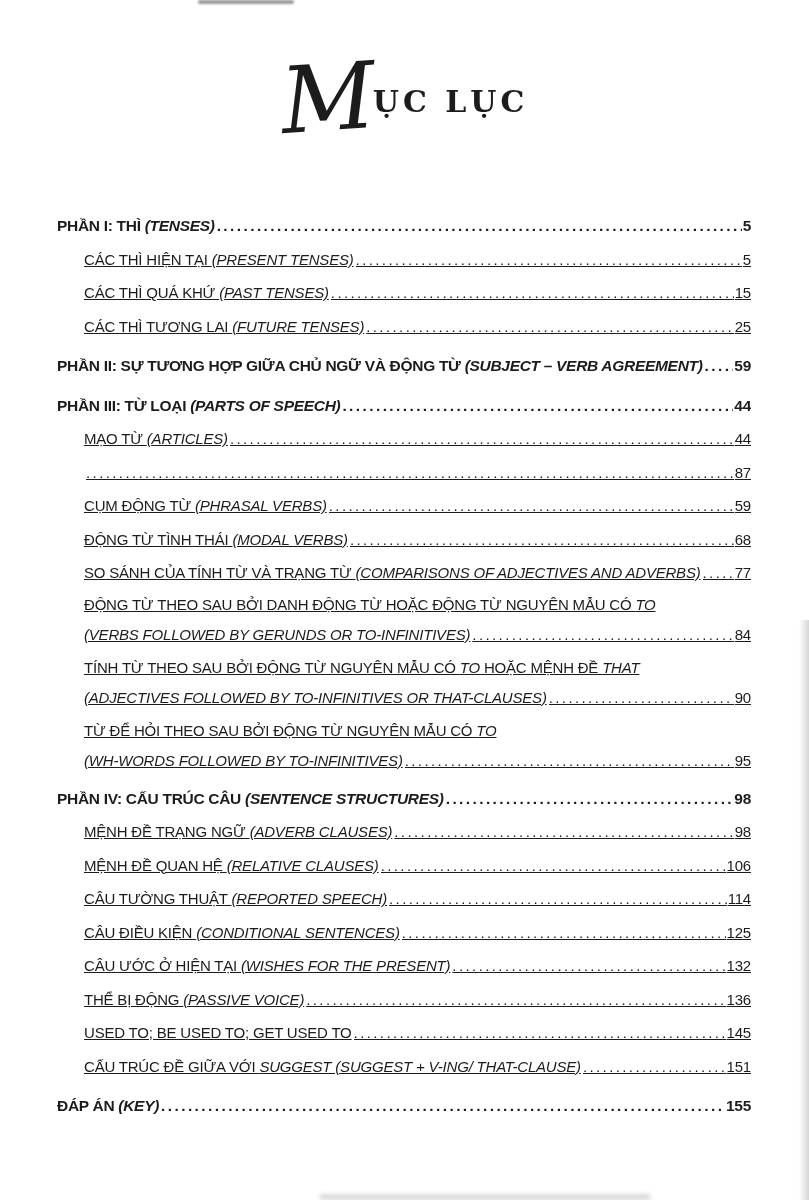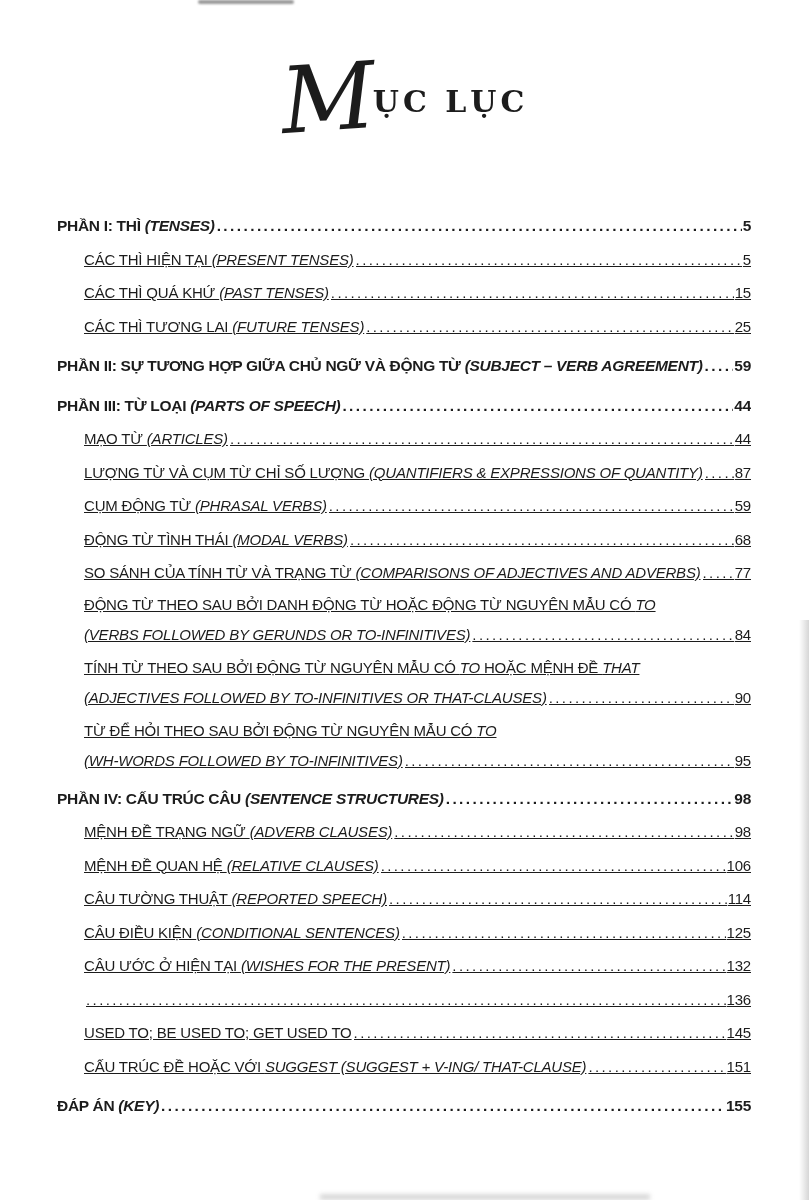--- a/index.html
+++ b/index.html
@@ -156,21 +156,20 @@
       </div>
       <div class="entry sub">
         <div class="row">
           <span class="txt"><span>MẠO TỪ </span><i>(ARTICLES) </i></span>
           <span class="dots"></span>
           <span class="page-num">44</span>
         </div>
       </div>
       <div class="entry sub">
         <div class="row">
-          <span class="txt"><span>LƯỢNG TỪ VÀ CỤM TỪ CHỈ SỐ LƯỢNG </span><i>(QUANTIFIERS &amp; EXPRESSIONS OF QUANTITY) </i></span>
           <span class="dots"></span>
           <span class="page-num">87</span>
         </div>
       </div>
       <div class="entry sub">
         <div class="row">
           <span class="txt"><span>CỤM ĐỘNG TỪ </span><i>(PHRASAL VERBS) </i></span>
           <span class="dots"></span>
           <span class="page-num">59</span>
         </div>
@@ -256,34 +255,35 @@
       </div>
       <div class="entry sub">
         <div class="row">
           <span class="txt"><span>CÂU ƯỚC Ở HIỆN TẠI </span><i>(WISHES FOR THE PRESENT) </i></span>
           <span class="dots"></span>
           <span class="page-num">132</span>
         </div>
       </div>
       <div class="entry sub">
         <div class="row">
+          <span class="txt"><span>THỂ BỊ ĐỘNG </span><i>(PASSIVE VOICE)</i></span>
           <span class="dots"></span>
           <span class="page-num">136</span>
         </div>
       </div>
       <div class="entry sub">
         <div class="row">
           <span class="txt"><span>USED TO; BE USED TO; GET USED TO</span></span>
           <span class="dots"></span>
           <span class="page-num">145</span>
         </div>
       </div>
       <div class="entry sub">
         <div class="row">
-          <span class="txt"><span>CẤU TRÚC ĐỀ HOẶC VỚI </span><i>SUGGEST (SUGGEST + V-ING/ THAT-CLAUSE)</i></span>
+          <span class="txt"><span>CẤU TRÚC ĐỀ GIỮA VỚI </span><i>SUGGEST (SUGGEST + V-ING/ THAT-CLAUSE)</i></span>
           <span class="dots"></span>
           <span class="page-num">151</span>
         </div>
       </div>
       <div class="entry part">
         <div class="row">
           <span class="txt"><span>ĐÁP ÁN </span><i>(KEY) </i></span>
           <span class="dots"></span>
           <span class="page-num">155</span>
         </div>

